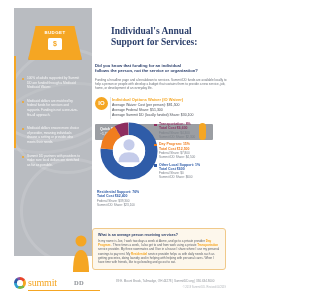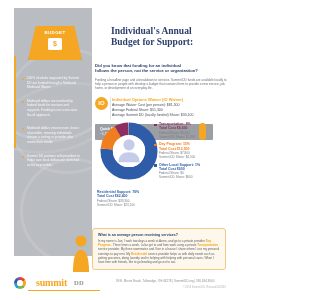--- a/index.html
+++ b/index.html
@@ -144,21 +144,21 @@
   .logo-ring{
     position:absolute;left:0;top:1px;width:12px;height:12px;border-radius:50%;
     background:conic-gradient(#e8442b 0deg 60deg,#f5a623 60deg 130deg,#7ab648 130deg 200deg,#2f9fd0 200deg 270deg,#2f5ca8 270deg 330deg,#8a4f9e 330deg 360deg);
   }
   .logo-ring:after{
     content:"";position:absolute;left:3.4px;top:3.4px;width:5.2px;height:5.2px;
     border-radius:50%;background:#fff;
   }
   .logo-text{
     position:absolute;left:14px;top:1px;font-family:"Liberation Serif", serif;
-    font-size:10px;font-weight:bold;color:#f5a623;letter-spacing:-.2px;margin-left:8px;
+    font-size:10px;font-weight:normal;color:#f5a623;letter-spacing:-.2px;
   }
   .logo-dd{
     position:absolute;left:60px;top:3px;font-family:"Liberation Serif", serif;
     font-size:6.5px;font-weight:bold;color:#8e9298;letter-spacing:.3px;
   }
   .logo-underline{position:absolute;left:14px;top:13.5px;width:72px;height:1px;background:#f5a623;}
   .foot-addr{
     position:absolute;left:116px;top:7px;width:110px;text-align:left;
     font-size:3px;line-height:4.4px;color:#8e9298;
   }
@@ -205,21 +205,21 @@
       <div class="lb">
         <span class="dot"></span>
         <p>Summit DD partners with providers to make sure local dollars are stretched as far as possible.</p>
       </div>
     </div>
   </div>
 
   <div class="main">
     <h1 class="title">
       <span>Individual's Annual</span><br>
-      <span>Budget for Support:</span>
+      <span>Support for Services:</span>
     </h1>
     <p class="subtitle">
       <span>Did you know that funding for an individual</span><br>
       <span>follows the person, not the service or organization?</span>
     </p>
     <p class="intro">Funding a headline page and a breakdown to services. Summit DD funds are available locally to help a person or people with develop a budget that sustains them to provide a new service, job, home, or development of an everyday life.</p>
 
     <div class="io-block">
       <div class="io-circle">IO</div>
       <div class="io-rule"></div>

